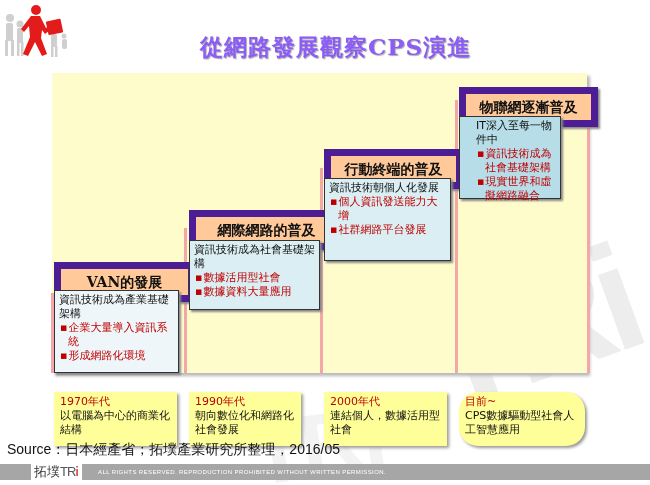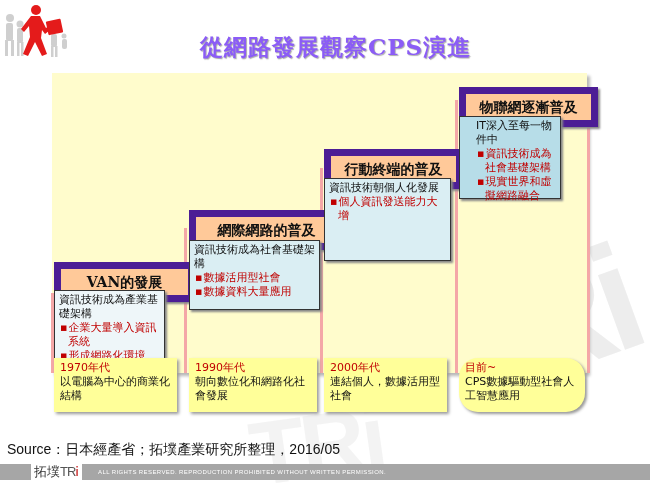--- a/index.html
+++ b/index.html
@@ -40,21 +40,21 @@
     position:absolute; background:#DAEEF3; border:1px solid #333;
     box-shadow:2px 2px 2px #888;
     font-size:11px; line-height:14px; color:#111; padding:2px 4px;
     box-sizing:border-box;
   }
   .step-body.blue { background:#B7DDE8; }
   .step-body .lead { display:block; }
   .step-body .pt { display:block; color:#C00000; padding-left:9px; text-indent:-8px; }
   .step-body .pt::before { content:"\25AA"; margin-right:1px; }
   .era {
-    position:absolute; top:358px; height:54px; background:#FFFF99;
+    position:absolute; top:392px; height:54px; background:#FFFF99;
     box-shadow:2px 2px 3px #999; box-sizing:border-box; padding:3px 6px;
     font-size:11px; line-height:14px; color:#111;
   }
   .era .yr { display:block; color:#C00000; }
   .era .desc { display:block; }
   .source {
     position:absolute; left:7px; top:441px; font-size:14px; color:#111;
     font-family:Liberation Sans, sans-serif;
   }
   .footer {
@@ -109,51 +109,52 @@
 
 <div class="panel"></div>
 
 <div class="vline" style="left:51px; top:293px; height:80px;"></div>
 <div class="vline" style="left:184px; top:228px; height:145px;"></div>
 <div class="vline" style="left:320px; top:168px; height:205px;"></div>
 <div class="vline" style="left:455px; top:100px; height:273px;"></div>
 <div class="vline" style="left:587px; top:110px; height:263px;"></div>
 
 <div class="step-head" style="left:54px; top:262px; width:127px;">VAN的發展</div>
-<div class="step-body" style="left:54px; top:290px; width:111px; height:83px; background:#EEF6F9;">
+<div class="step-body" style="left:54px; top:290px; width:125px; height:83px; background:#EEF6F9;">
   <span class="lead">資訊技術成為產業基礎架構</span>
   <span class="pt">企業大量導入資訊系統</span>
   <span class="pt">形成網路化環境</span>
 </div>
 
 <div class="step-head" style="left:189px; top:210px; width:129px;padding-left:6px;">網際網路的普及</div>
 <div class="step-body" style="left:189px; top:240px; width:131px; height:70px;">
   <span class="lead">資訊技術成為社會基礎架構</span>
   <span class="pt">數據活用型社會</span>
   <span class="pt">數據資料大量應用</span>
 </div>
 
 <div class="step-head" style="left:324px; top:149px; width:125px;">行動終端的普及</div>
 <div class="step-body" style="left:324px; top:178px; width:127px; height:83px;">
   <span class="lead">資訊技術朝個人化發展</span>
   <span class="pt">個人資訊發送能力大增</span>
+  <span class="pt">社群網路平台發展</span>
 </div>
 
 <div class="step-head" style="left:459px; top:87px; width:125px;">物聯網逐漸普及</div>
 <div class="step-body blue" style="left:459px; top:116px; width:102px; height:83px;padding-left:16px;">
   <span class="lead">IT深入至每一物件中</span>
   <span class="pt">資訊技術成為社會基礎架構</span>
   <span class="pt">現實世界和虛擬網路融合</span>
 </div>
 
 <div class="era" style="left:54px; width:123px;">
   <span class="yr">1970年代</span>
   <span class="desc">以電腦為中心的商業化結構</span>
 </div>
-<div class="era" style="left:189px; width:128px;">
+<div class="era" style="left:189px; width:112px;">
   <span class="yr">1990年代</span>
   <span class="desc">朝向數位化和網路化社會發展</span>
 </div>
 <div class="era" style="left:324px; width:123px;">
   <span class="yr">2000年代</span>
   <span class="desc">連結個人，數據活用型社會</span>
 </div>
 <div class="era" style="left:459px; width:126px;border-radius:19px;">
   <span class="yr">目前~</span>
   <span class="desc">CPS數據驅動型社會人工智慧應用</span>

